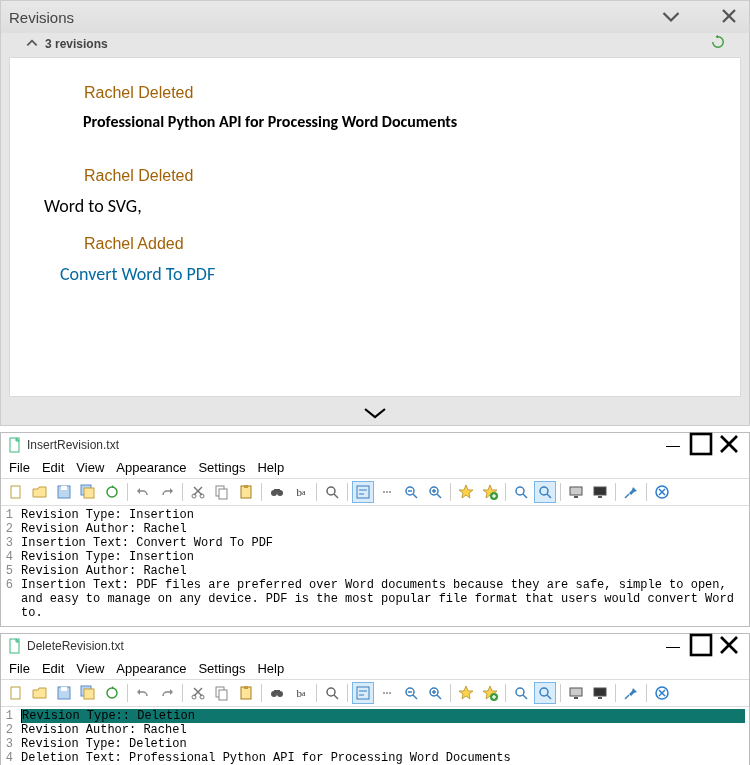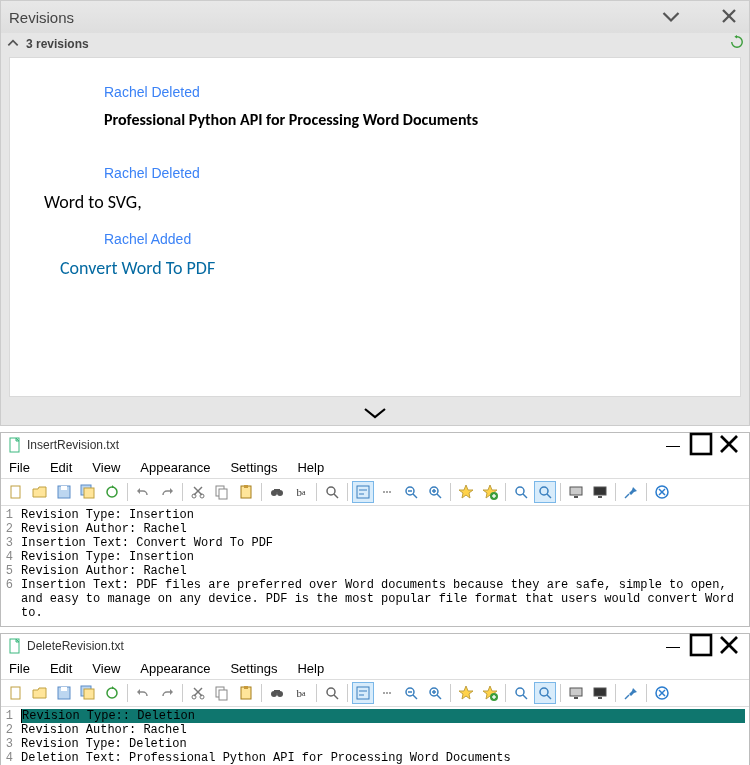--- a/index.html
+++ b/index.html
@@ -8,50 +8,50 @@
   
   .rev-panel { background: #e6e6e6; border: 1px solid #ccc; }
   .rev-titlebar {
     display: flex; align-items: center; padding: 16px 8px; height: 28px;
     background: linear-gradient(#e8e8e8, #dedede);
     gap: 34px;
   }
   .rev-titlebar .title { flex: 1; font-size: 15px; color: #444; }
   .rev-titlebar .icn { width: 24px; text-align: center; cursor: pointer; color: #555; font-size: 14px; }
   .rev-subbar {
-    display: flex; align-items: center; padding: 3px 5px; height: 22px;
+    display: flex; align-items: center; padding: 3px 24px; height: 22px;
     background: #e6e6e6;
   }
   .rev-subbar .chev { width: 14px; color: #555; font-size: 11px; }
   .rev-subbar .cnt { font-size: 12px; font-weight: 600; color: #444; margin-left: 6px; flex:1; }
   .rev-subbar .refresh svg { width: 14px; height: 14px; }
   .rev-content {
     background: #fff; margin: 2px 8px 6px 8px; padding: 22px 24px 22px 34px;
     border: 1px solid #d9d9d9; min-height: 340px;
   }
-  .meta { font-size: 14px; color: #3b82f6; margin-left: 60px; margin-bottom: 10px; }
+  .meta { font-size: 16px; color: #a16207; margin-left: 40px; margin-bottom: 10px; }
   .meta.first { margin-top: 4px; }
-  .h1 { font-family: "Calibri", "Segoe UI", sans-serif; font-size: 16px; font-weight: 600; color: #000; margin-left: 60px; margin-bottom: 36px; }
+  .h1 { font-family: "Calibri", "Segoe UI", sans-serif; font-size: 16px; font-weight: 600; color: #000; margin-left: 39px; margin-bottom: 36px; }
   .h2 { font-family: "Calibri", "Segoe UI", sans-serif; font-size: 18px; color: #000; margin: 6px 0 18px 0; }
   .h3 { font-family: "Calibri", "Segoe UI", sans-serif; font-size: 18px; color: #0369a1; margin: 6px 0 2px 16px; }
   .body-text { font-family: "Calibri", "Segoe UI", sans-serif; font-size: 16px; color: #000; line-height: 1.3; }
   .rev-footer { display: flex; justify-content: center; padding: 2px 0 4px 0; background: #e6e6e6; }
   .rev-footer svg { width: 32px; height: 16px; }
 
   
   .editor {
     border: 1px solid #bcbcbc; margin-top: 6px; background: #fff;
   }
   .ed-titlebar {
     display: flex; align-items: center; height: 24px; padding: 0 6px;
   }
   .ed-titlebar .docicn { width: 16px; height: 16px; margin-right: 4px; }
   .ed-titlebar .ttl { flex: 1; font-size: 12px; color: #333; }
   .ed-titlebar .wbtn { width: 28px; text-align: center; font-size: 14px; color: #000; cursor: pointer; }
-  .ed-menubar { display: flex; gap: 20px; padding: 3px 8px; font-size: 13px; color: #000; border-bottom: 1px solid #ddd; }
+  .ed-menubar { display: flex; gap: 12px; padding: 3px 8px; font-size: 13px; color: #000; border-bottom: 1px solid #ddd; }
   .ed-menubar span { cursor: pointer; }
   .ed-toolbar {
     display: flex; align-items: center; gap: 2px; padding: 2px 4px;
     border-bottom: 1px solid #ddd; flex-wrap: nowrap;
   }
   .tb-btn {
     width: 22px; height: 22px; display: flex; align-items: center; justify-content: center;
     cursor: pointer; color: #555; font-size: 12px;
   }
   .tb-btn svg { width: 16px; height: 16px; }

